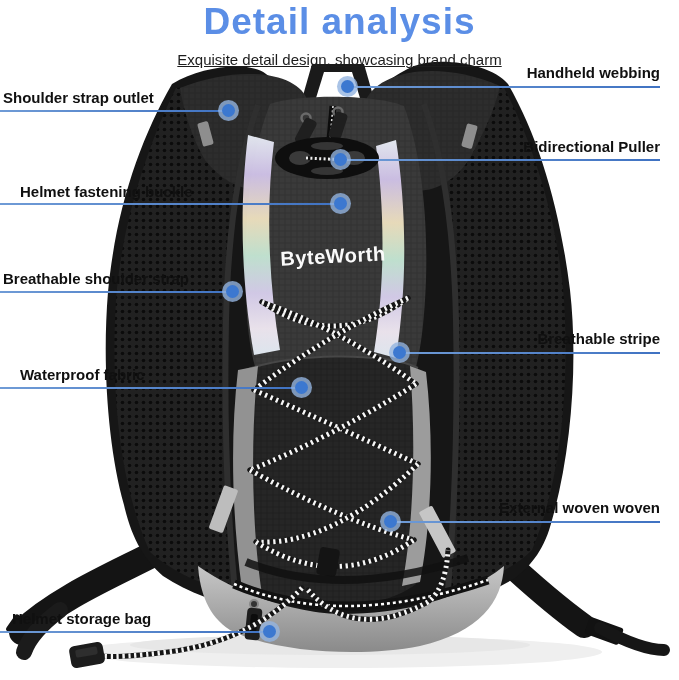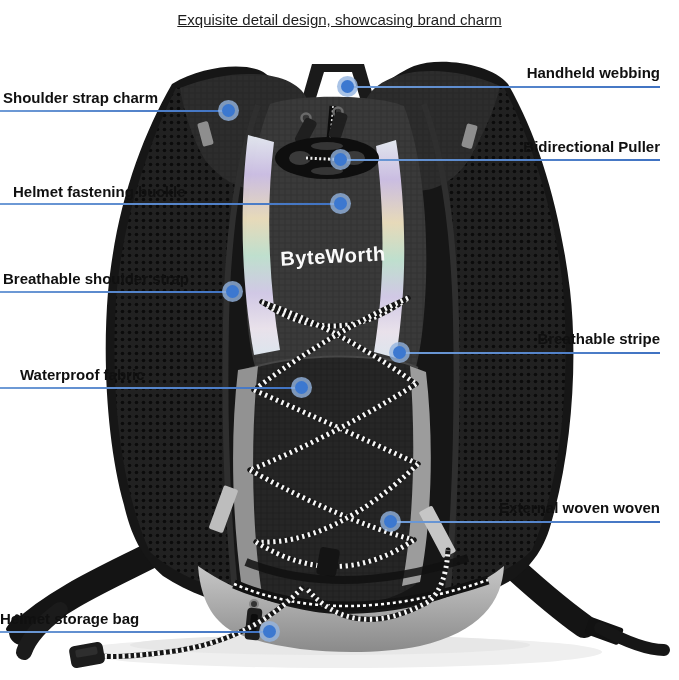--- a/index.html
+++ b/index.html
@@ -24,24 +24,24 @@
   
   .co-label{position:absolute;font-size:15px;font-weight:600;color:#101010;white-space:nowrap;z-index:5;}
   .co-label.rt{text-align:center;}
   .co-line{position:absolute;height:2px;background:linear-gradient(to right,#6f9bd6,#3f72c2);z-index:4;}
   .co-dot{
     position:absolute;width:13px;height:13px;border-radius:50%;
     background:#3c78d0;box-shadow:0 0 0 4px rgba(147,180,224,.8);z-index:5;
   }
   
   .l1 .co-label{left:3px;top:89px;}  .l1 .co-line{left:0;top:110px;width:230px;} .l1 .co-dot{left:222px;top:104px;}
-  .l2 .co-label{left:13px;top:183px;} .l2 .co-line{left:0;top:203px;width:341px;} .l2 .co-dot{left:334px;top:197px;}
+  .l2 .co-label{left:20px;top:183px;} .l2 .co-line{left:0;top:203px;width:341px;} .l2 .co-dot{left:334px;top:197px;}
   .l3 .co-label{left:3px;top:270px;} .l3 .co-line{left:0;top:291px;width:233px;} .l3 .co-dot{left:226px;top:285px;}
   .l4 .co-label{left:20px;top:366px;} .l4 .co-line{left:0;top:387px;width:302px;} .l4 .co-dot{left:295px;top:381px;}
-  .l5 .co-label{left:0;top:610px;} .l5 .co-line{left:0;top:631px;width:270px;} .l5 .co-dot{left:263px;top:625px;}
+  .l5 .co-label{left:12px;top:610px;} .l5 .co-line{left:0;top:631px;width:270px;} .l5 .co-dot{left:263px;top:625px;}
   
   .r1 .co-label{right:19px;top:64px;}  .r1 .co-line{left:348px;top:86px;width:312px;}  .r1 .co-dot{left:341px;top:80px;}
   .r2 .co-label{right:19px;top:138px;margin-left:36px;} .r2 .co-line{left:341px;top:159px;width:319px;} .r2 .co-dot{left:334px;top:153px;}
   .r3 .co-label{right:19px;top:330px;} .r3 .co-line{left:400px;top:352px;width:260px;} .r3 .co-dot{left:393px;top:346px;}
   .r4 .co-label{right:19px;top:499px;} .r4 .co-line{left:391px;top:521px;width:269px;} .r4 .co-dot{left:384px;top:515px;}
 </style>
 </head>
 <body>
 
 <svg class="pack" width="679" height="680" viewBox="0 0 679 680">
@@ -210,25 +210,26 @@
     <path class="cordb" d="M302,588 Q250,642 168,652 Q120,658 100,656"></path>
     <path class="cordw" d="M302,588 Q250,642 168,652 Q120,658 100,656"></path>
     <path class="cordb" d="M308,590 Q354,642 428,602 Q446,588 448,550"></path>
     <path class="cordw" d="M308,590 Q354,642 428,602 Q446,588 448,550"></path>
     <rect x="70" y="644" width="34" height="22" rx="5" fill="#1c1c1c" transform="rotate(-10 87 655)"></rect>
     <rect x="76" y="648" width="22" height="8" rx="2" fill="#2e2e2e" transform="rotate(-10 87 655)"></rect>
   </g>
 </svg>
 
 <div class="header">
+  <div class="title">Detail analysis</div>
   <div class="subtitle">Exquisite detail design, showcasing brand charm</div>
 </div>
 
 <div class="callout l1">
-  <span class="co-label">Shoulder strap charm</span>
+  <span class="co-label">Shoulder strap outlet</span>
   <div class="co-line"></div>
   <div class="co-dot"></div>
 </div>
 <div class="callout l2">
   <span class="co-label">Helmet fastening buckle</span>
   <div class="co-line"></div>
   <div class="co-dot"></div>
 </div>
 <div class="callout l3">
   <span class="co-label">Breathable shoulder strap</span>

